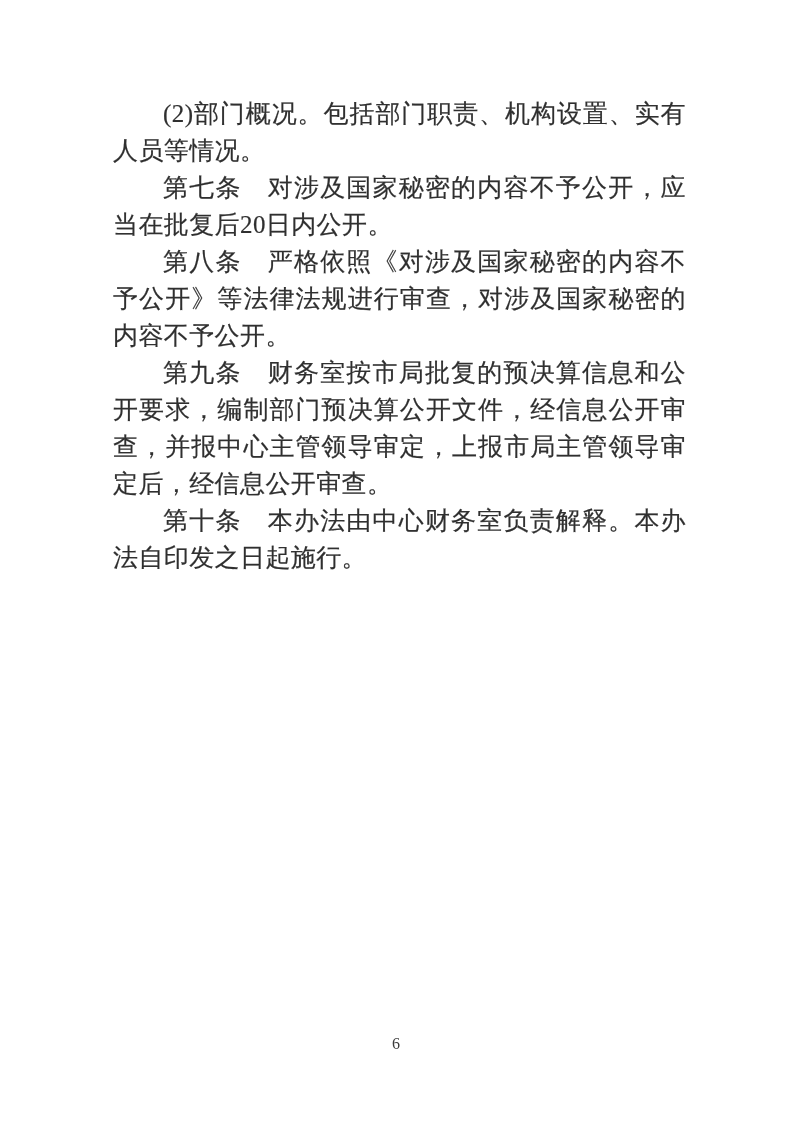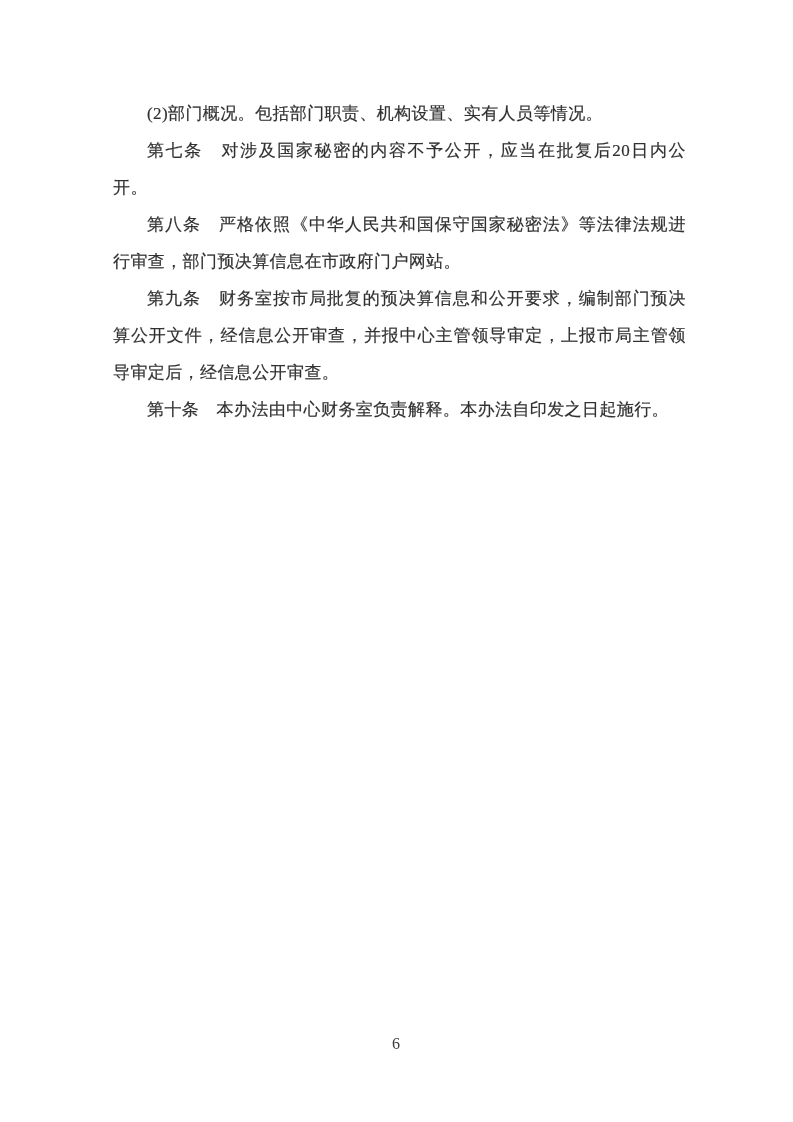--- a/index.html
+++ b/index.html
@@ -18,21 +18,21 @@
   }
   .content {
     position: absolute;
     left: 113px;
     top: 95px;
     width: 573px;
   }
   .content p {
     margin: 0;
     padding: 0;
-    font-size: 17px;
+    font-size: 25px;
     line-height: 37px;
     letter-spacing: 0.4px;
     text-align: justify;
     text-justify: inter-ideograph;
     text-indent: 2em;
     -webkit-text-stroke: 0.2px #3a3a3a;
   }
   .page-number {
     position: absolute;
     top: 1035px;
@@ -44,18 +44,18 @@
     letter-spacing: 1px;
   }
 </style>
 </head>
 <body>
 
 <div class="page">
   <div class="content">
     <p>(2)部门概况。包括部门职责、机构设置、实有人员等情况。</p>
     <p>第七条　对涉及国家秘密的内容不予公开，应当在批复后20日内公开。</p>
-    <p>第八条　严格依照《中华人民共和国保守国家秘密法》等法律法规进行审查，部门预决算信息在市政府门户网站。</p>
+    <p>第八条　严格依照《对涉及国家秘密的内容不予公开》等法律法规进行审查，对涉及国家秘密的内容不予公开。</p>
     <p>第九条　财务室按市局批复的预决算信息和公开要求，编制部门预决算公开文件，经信息公开审查，并报中心主管领导审定，上报市局主管领导审定后，经信息公开审查。</p>
     <p>第十条　本办法由中心财务室负责解释。本办法自印发之日起施行。</p>
   </div>
   <div class="page-number">6</div>
 </div>
 
 </body></html>

